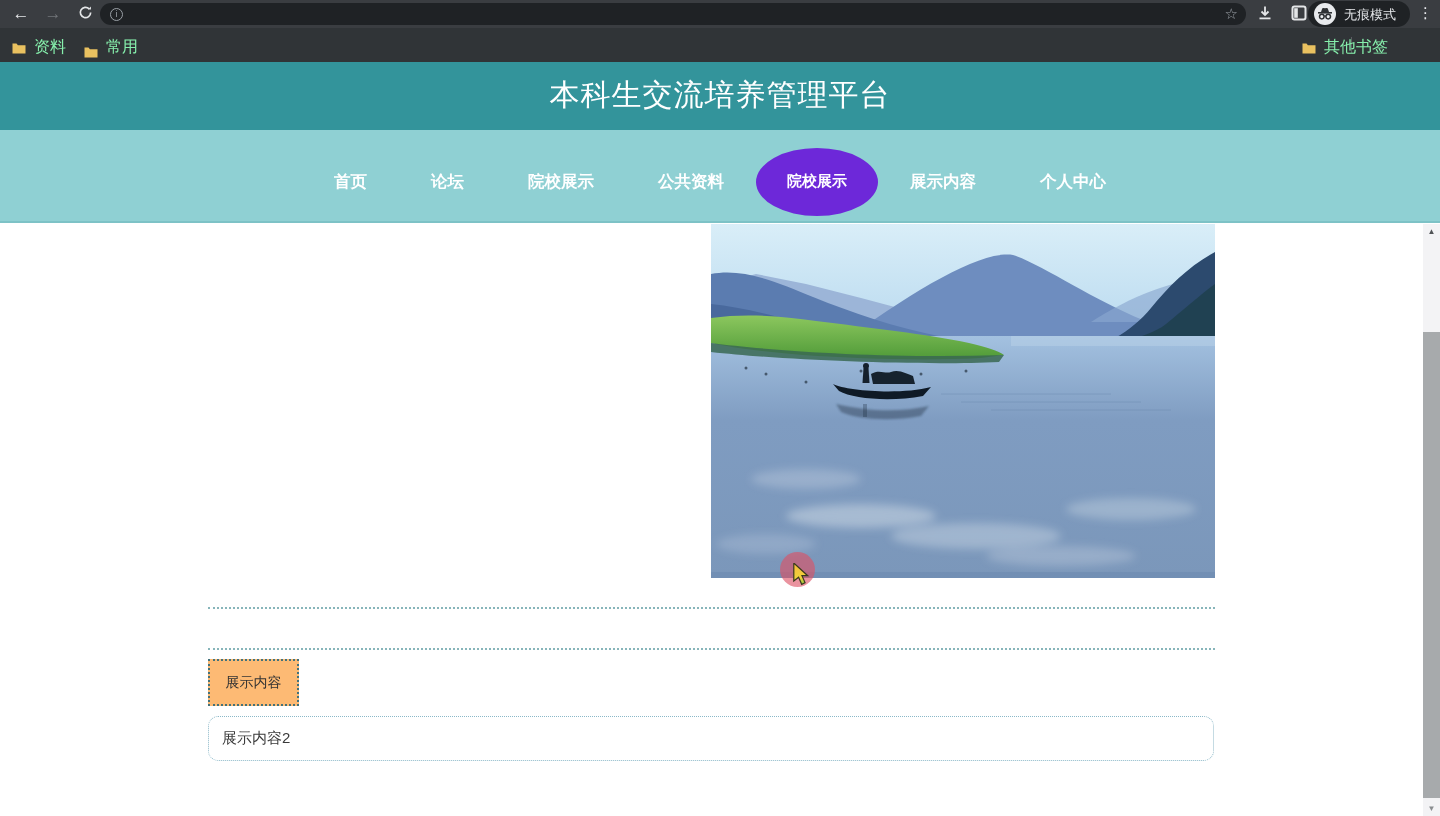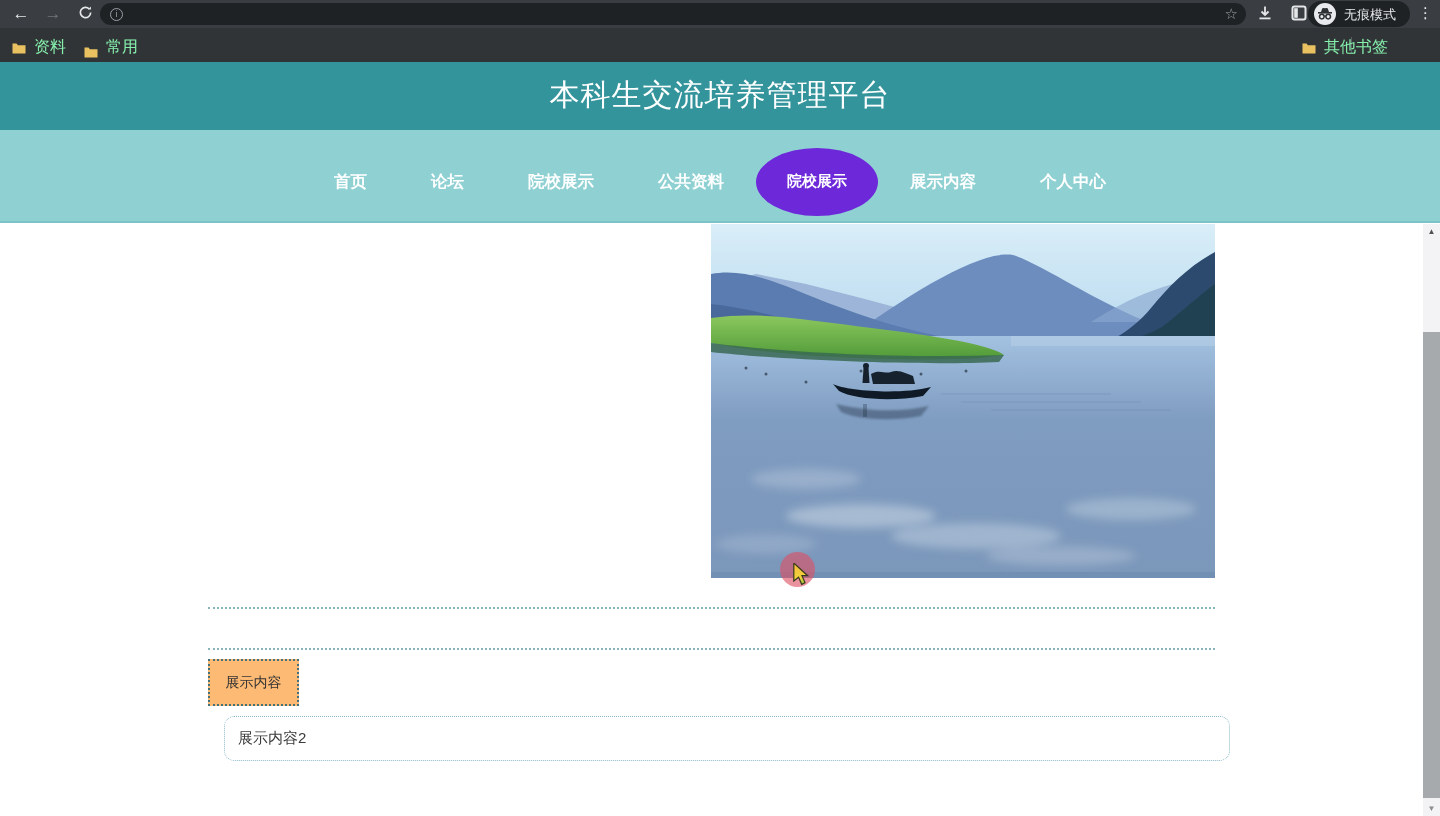--- a/index.html
+++ b/index.html
@@ -36,21 +36,21 @@
   .nav-item.active { padding:0; width:122px; height:68px; border-radius:50%; background:#6d28d9;
     display:flex; align-items:center; justify-content:center; font-size:15px; }
 
   
   .photo { position:absolute; left:711px; top:224px; width:504px; height:354px; }
   .divider { position:absolute; left:208px; width:1007px; height:0; border-top:2px dotted #5f9da3; opacity:.75; }
   .d1 { top:607px; } .d2 { top:648px; }
   .box1 { position:absolute; left:208px; top:659px; width:91px; height:47px; border:2px dotted #43727b;
     display:flex; align-items:center; justify-content:center; font-size:14px; color:#333; background:#fdba74; }
   .box2 { position:absolute; left:208px; top:716px; width:1006px; height:45px; border:1px dotted #8bb8c8;
-    border-radius:10px; display:flex; align-items:center; padding-left:13px; font-size:15px; color:#3a3a3a; background:#fff;margin-left:16px; }
+    border-radius:10px; display:flex; align-items:center; padding-left:13px; font-size:15px; color:#3a3a3a; background:#fff; }
 
   .click-halo { position:absolute; left:780px; top:552px; width:35px; height:35px; border-radius:50%;
     background:rgba(221,80,100,.62); }
   .cursor { position:absolute; left:792px; top:563px; }
 
   
   .scrollbar { position:absolute; left:1423px; top:224px; width:17px; height:592px; background:#f3f3f5; }
   .sb-btn { position:absolute; left:0; width:17px; height:15px; font-size:8px; color:#505356; text-align:center; line-height:15px; }
   .sb-up { top:0; } .sb-down { bottom:0; color:#8a8d90; }
   .sb-thumb { position:absolute; left:0; top:108px; width:17px; height:466px; background:#a7aaac; }

